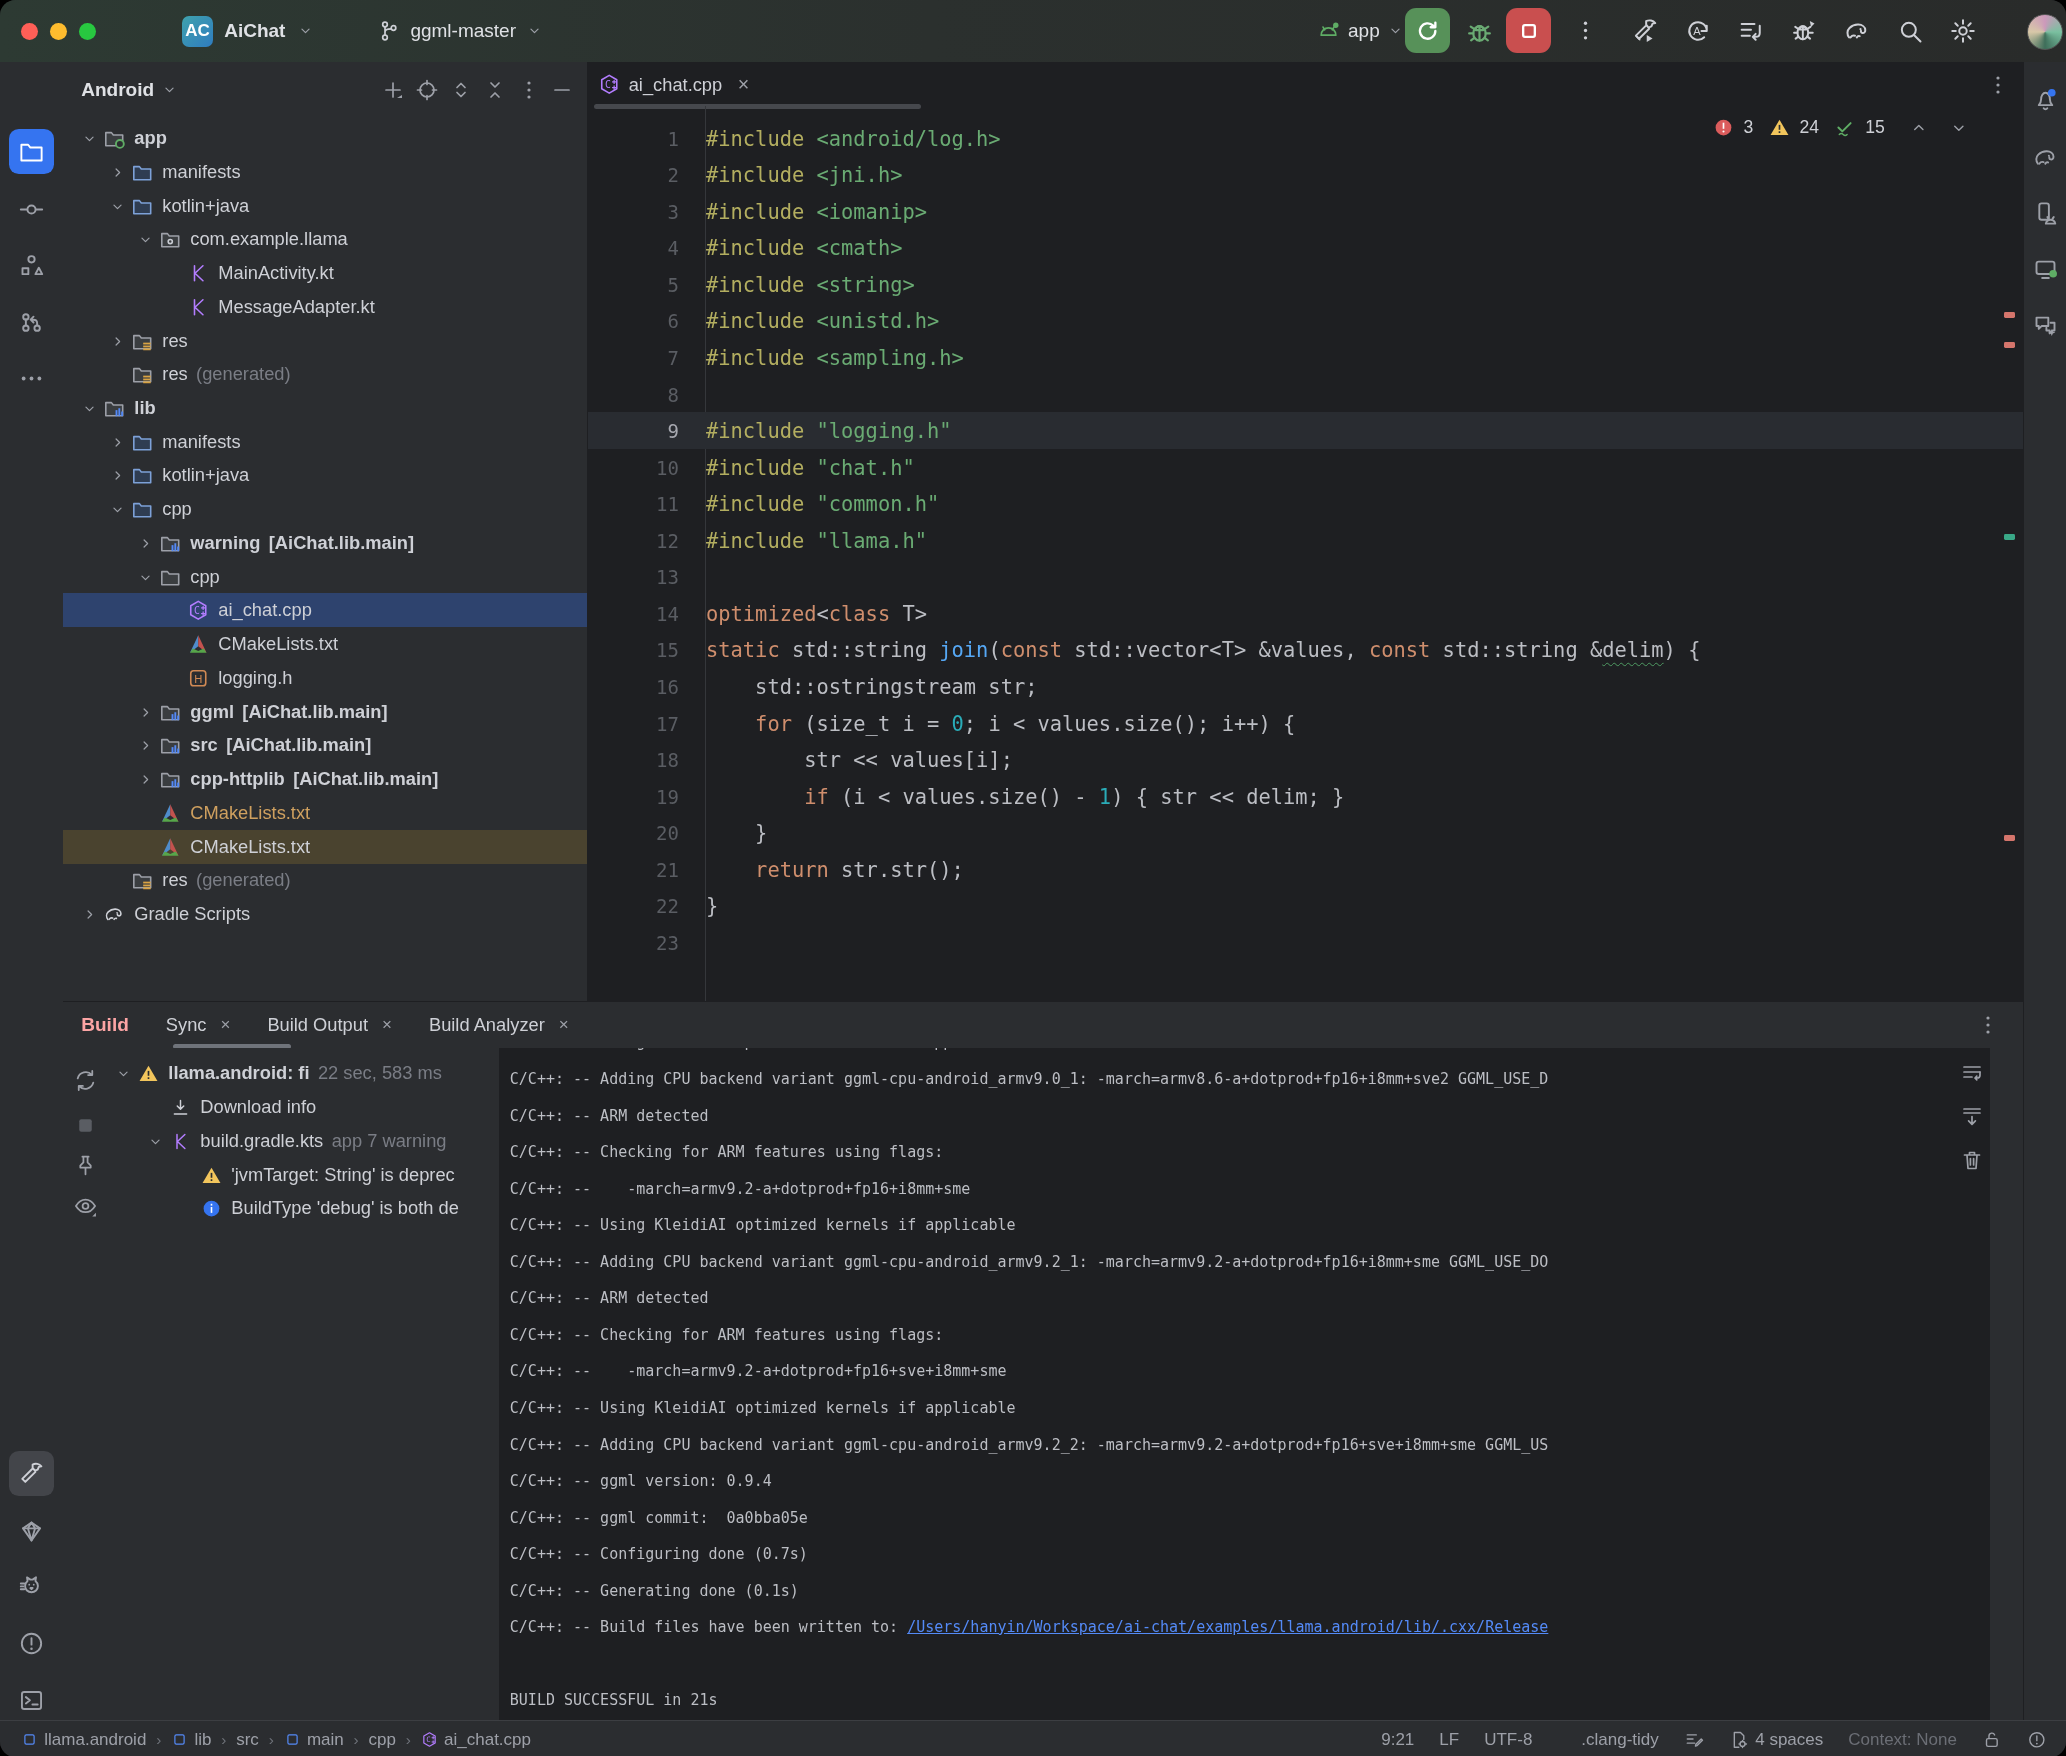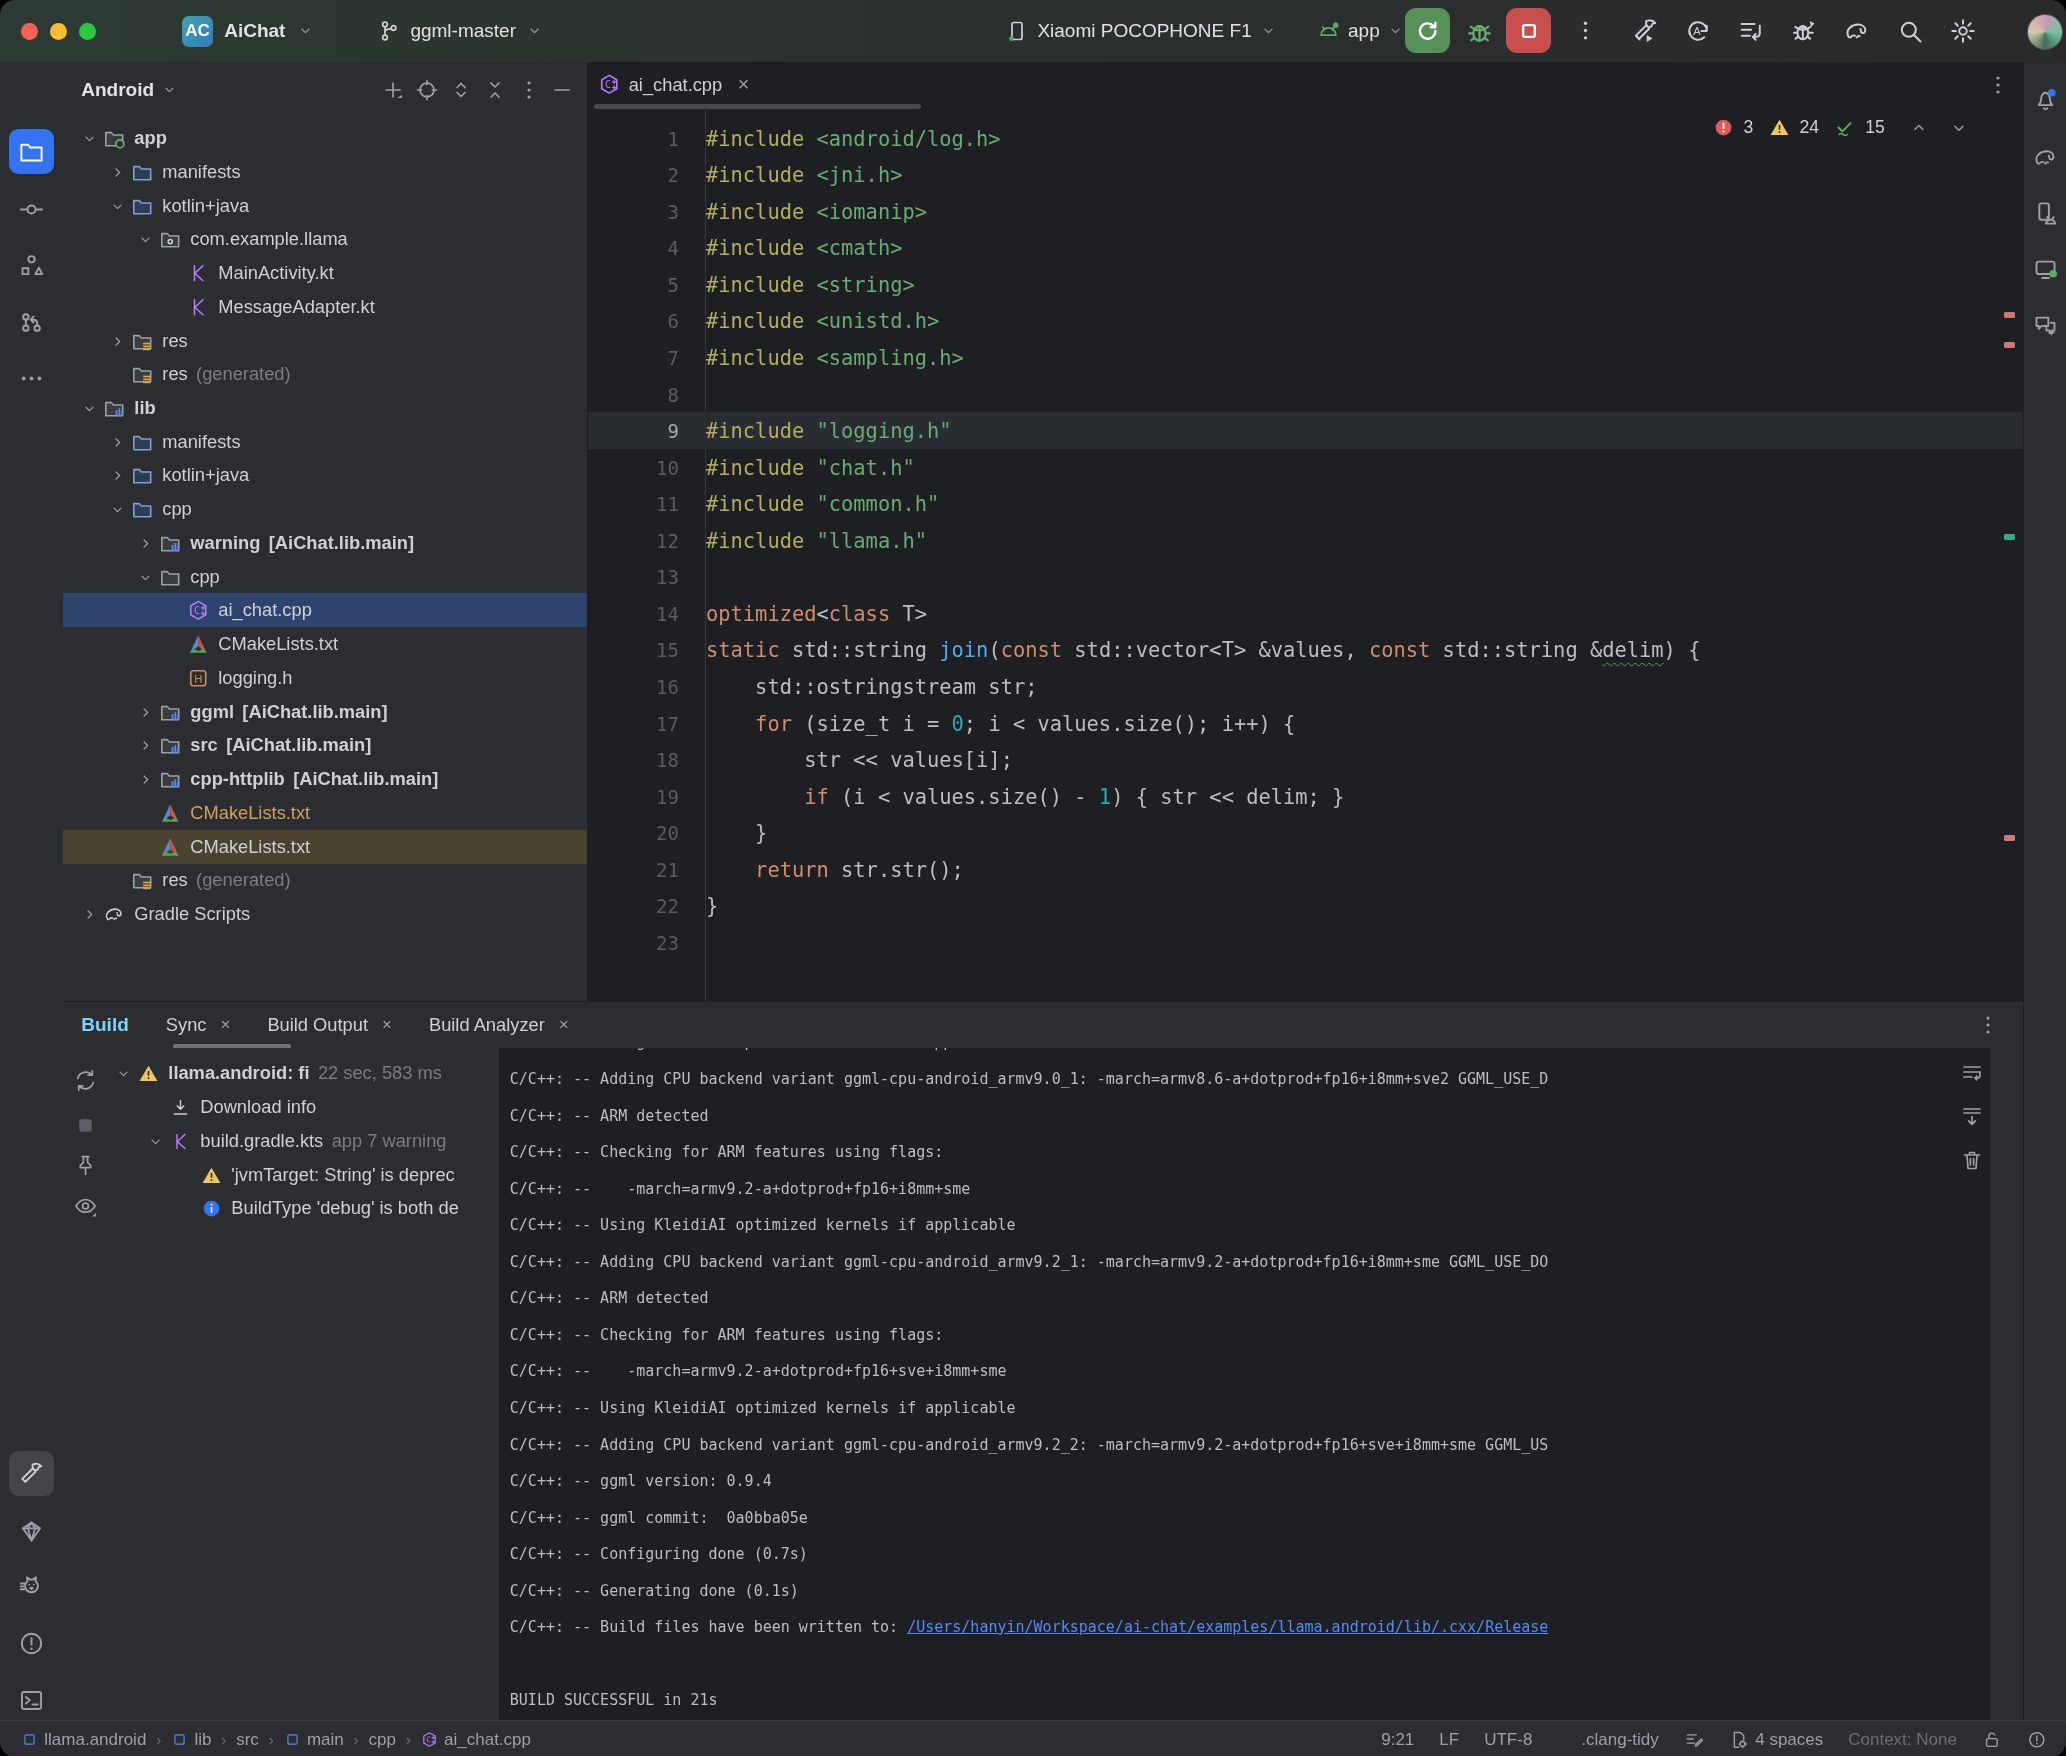--- a/index.html
+++ b/index.html
@@ -47,21 +47,21 @@
   .code-row.cur .ln{color:#a7a9b0;}
   .ctext{color:#bcbec4;}
   .tk-pre{color:#b3ae60;} .tk-str{color:#6aab73;} .tk-kw{color:#cf8e6d;}
   .tk-fn{color:#56a8f5;} .tk-num{color:#2aacb8;} .tk-txt{color:#bcbec4;}
   .tk-und{color:#bcbec4;text-decoration:underline wavy #4e9a62 1.4px;text-underline-offset:4.9px;}
   #gutterline{position:absolute;left:117px;top:44px;width:0.7px;height:896px;background:#35373b;}
   .stripe{position:absolute;width:11.2px;height:6.3px;border-radius:1.4px;}
   
   #buildpanel{left:63px;top:1001px;width:2003px;height:718px;background:#2b2d30;border-top:1.4px solid #1e1f22;}
   #build-header{position:absolute;left:0;top:0;width:2003px;height:46px;display:flex;align-items:center;}
-  #build-title{color:#7dd3fc;font-size:19px;font-weight:700;margin-left:18.3px;}
+  #build-title{color:#fca5a5;font-size:19px;font-weight:700;margin-left:18.3px;}
   .btab{display:flex;align-items:center;margin-left:37px;color:#ced0d6;font-size:18.3px;}
   .btab .x{color:#9da0a8;margin-left:14px;font-size:17px;}
   #sync-underline{position:absolute;left:110px;top:42px;width:118px;height:4.9px;border-radius:2.8px;background:#6f737a;}
   #build-body{position:absolute;left:0;top:46px;width:2003px;height:672px;overflow:hidden;background:#2b2d30;}
   .bg-ic{position:absolute;left:9.8px;color:#9da0a8;}
   .btree-row{position:absolute;left:41px;width:394px;height:34px;display:flex;align-items:center;font-size:18.3px;color:#ced0d6;white-space:nowrap;overflow:hidden;}
   #bdivider{position:absolute;left:436px;top:0;width:1.4px;height:672px;background:#1e1f22;}
   #console{position:absolute;left:437px;top:0;width:1490px;height:672px;background:#1e1f22;overflow:hidden;}
   .con-row{position:absolute;left:9.8px;height:37px;display:flex;align-items:center;font-family:"DejaVu Sans Mono","Liberation Mono",monospace;font-size:15px;color:#bcbec4;white-space:pre;}
   .con-row a{color:#548af7;text-decoration:underline;}
@@ -99,32 +99,20 @@
       <span class="ic tb-ic" id="branch-ic">
           <svg viewBox="0 0 24 24" width="24" height="24" fill="none" stroke="currentColor" stroke-width="1.7" stroke-linecap="round" stroke-linejoin="round">
             <circle cx="8" cy="5.5" r="2.3"></circle>
             <circle cx="8" cy="18.5" r="2.3"></circle>
             <circle cx="16.5" cy="9" r="2.3"></circle>
             <path d="M8 7.8v8.4M8 13c0-2.4 3.4-3.2 6.2-3.2"></path>
           </svg>
         </span>
       <span class="tb-sub">ggml-master</span>
       <span class="chev" id="branch-chev"><svg viewBox="0 0 24 24" width="17" height="17" fill="none" stroke="currentColor" stroke-width="1.7" stroke-linecap="round" stroke-linejoin="round">
-            <path d="M7 10l5 5 5-5"></path>
-          </svg></span>
-    </div>
-    <div class="row abs" style="left:1005px;top:0;height:62px;gap:8.4px;">
-      <span class="ic tb-ic" id="device-ic">
-          <svg viewBox="0 0 24 24" width="24" height="24" fill="none" stroke="currentColor" stroke-width="1.7" stroke-linecap="round" stroke-linejoin="round">
-            <rect x="7" y="3.5" width="10" height="17" rx="2"></rect>
-            <circle cx="6.5" cy="19.5" r="2.4" fill="#5fad65" stroke="none"></circle>
-          </svg>
-        </span>
-      <span class="tb-sub">Xiaomi POCOPHONE F1</span>
-      <span class="chev" id="device-chev"><svg viewBox="0 0 24 24" width="17" height="17" fill="none" stroke="currentColor" stroke-width="1.7" stroke-linecap="round" stroke-linejoin="round">
             <path d="M7 10l5 5 5-5"></path>
           </svg></span>
     </div>
     <div class="row abs" style="left:1316px;top:0;height:62px;gap:7px;">
       <span class="ic" id="appcfg-ic">
           <svg viewBox="0 0 24 24" width="25" height="25" fill="none" stroke="currentColor" stroke-width="1.7" stroke-linecap="round" stroke-linejoin="round">
             <path d="M5 15.5a7 7 0 0114 0z" stroke="#5fad65"></path>
             <path d="M8.3 10.3L6.8 7.8M15.7 10.3l1.5-2.5" stroke="#5fad65"></path>
             <circle cx="19" cy="6" r="2.6" fill="#5fad65" stroke="none"></circle>
           </svg>

